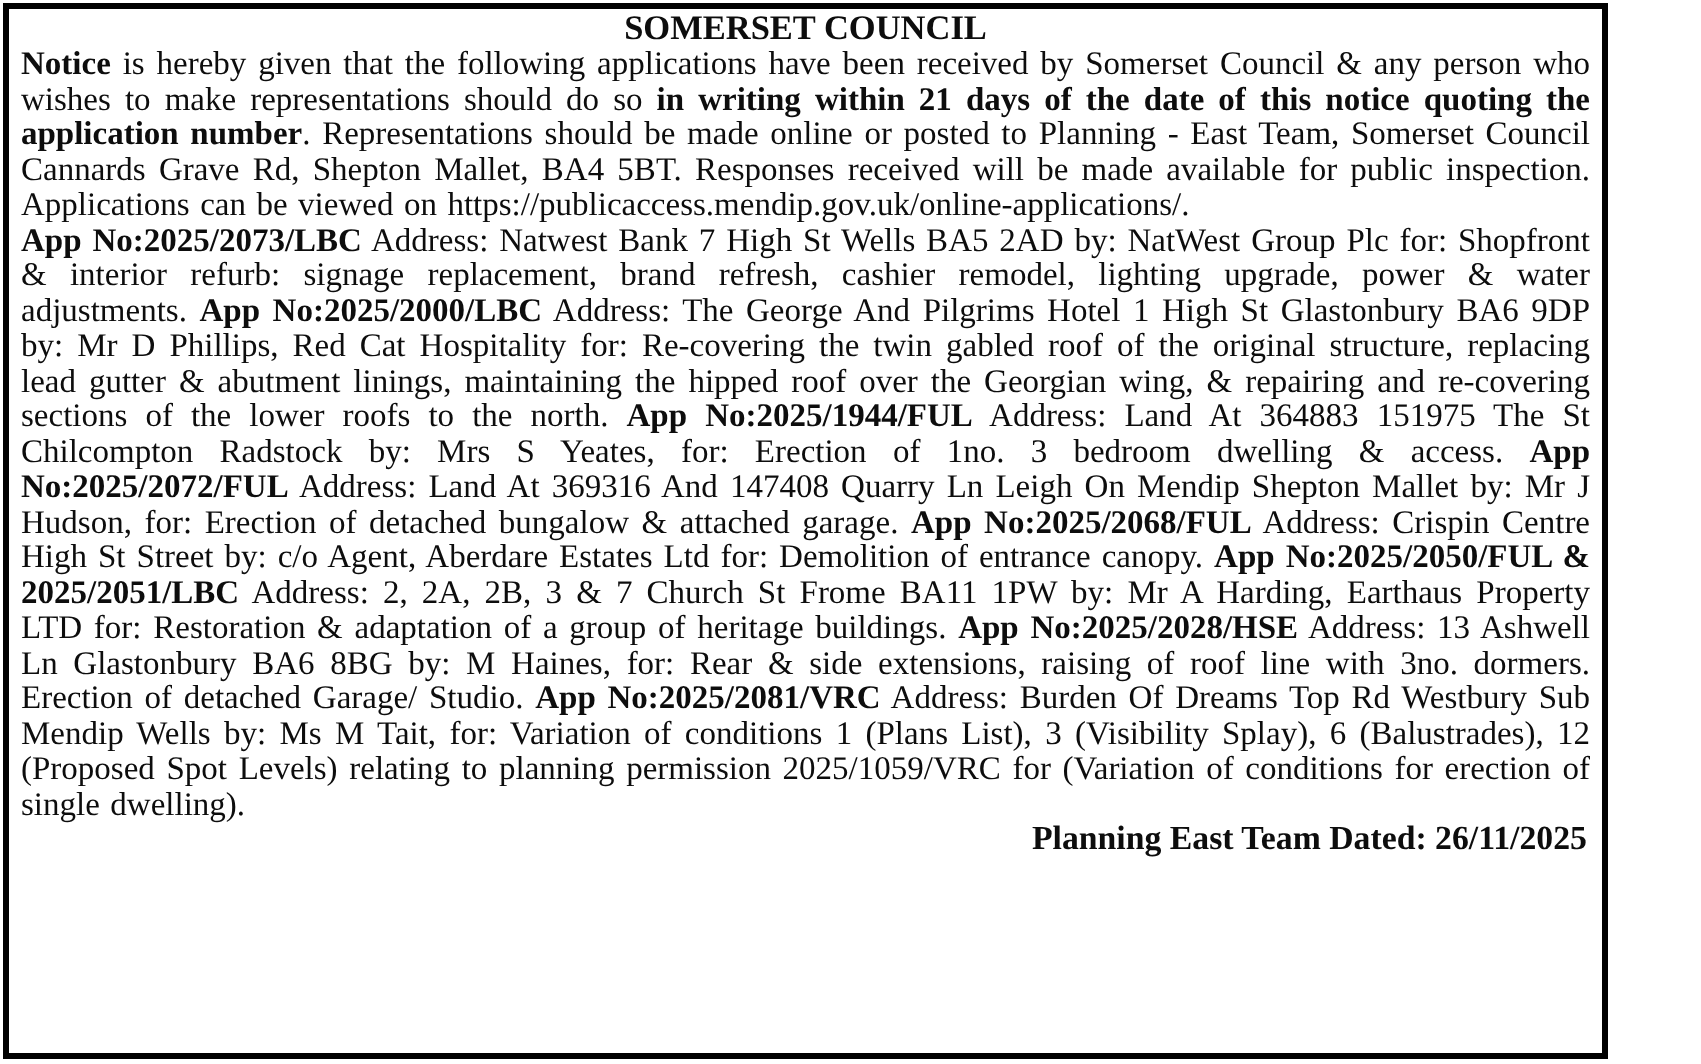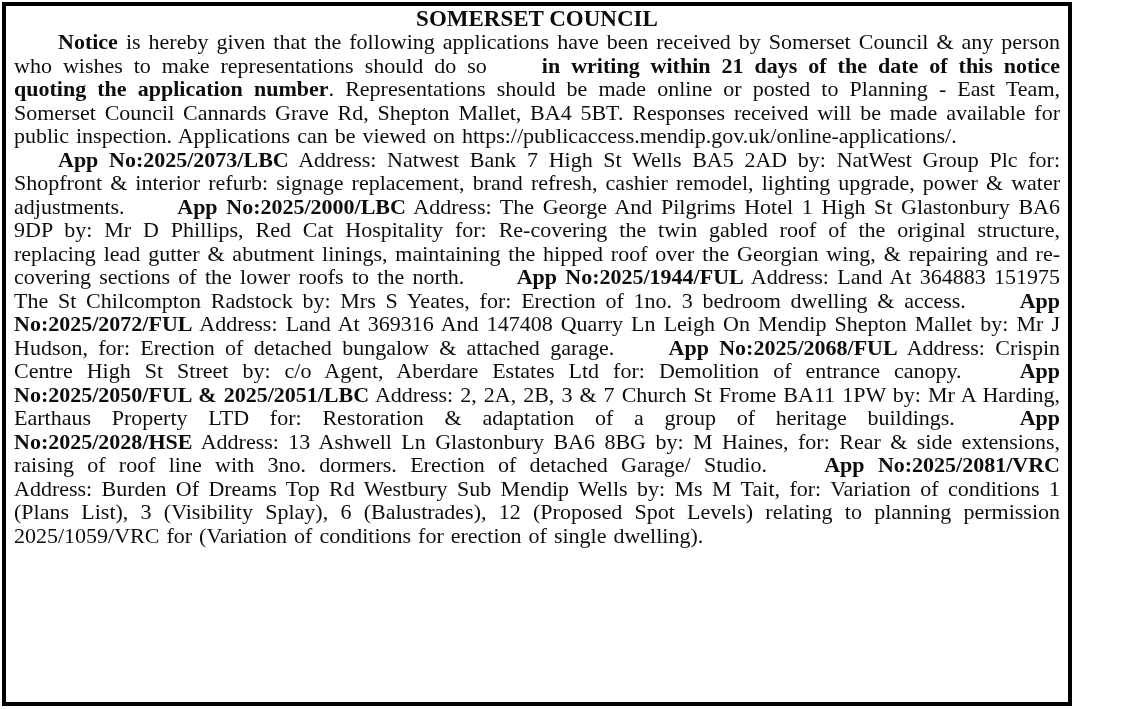--- a/index.html
+++ b/index.html
@@ -35,21 +35,20 @@
     white-space: nowrap;
   }
   .body-para {
     text-align: justify;
     font-size: 22px;
     line-height: 23.5px;
     word-spacing: 1.5px;
   }
   .body-para span.b {
     font-weight: bold;
-    margin-left: 44px;
   }
   .dateline {
     text-align: right;
     font-weight: bold;
     font-size: 22.5px;
     line-height: 24px;
     padding-right: 2px;
   }
 </style>
 </head>
@@ -59,15 +58,16 @@
   <div class="notice">
 
     <div>
       <div class="hdr-line">SOMERSET COUNCIL</div>
     </div>
 
     <div class="body-para"><span class="b">Notice</span><span> is hereby given that the following applications have been received by Somerset Council &amp; any person who wishes to make representations should do so </span><span class="b">in writing within 21 days of the date of this notice quoting the application number</span><span>. Representations should be made online or posted to Planning - East Team, Somerset Council Cannards Grave Rd, Shepton Mallet, BA4 5BT. Responses received will be made available for public inspection. Applications can be viewed on https://publicaccess.mendip.gov.uk/online-applications/.</span></div>
 
     <div class="body-para"><span class="b">App No:2025/2073/LBC</span><span> Address: Natwest Bank 7 High St Wells BA5 2AD by: NatWest Group Plc for: Shopfront &amp; interior refurb: signage replacement, brand refresh, cashier remodel, lighting upgrade, power &amp; water adjustments. </span><span class="b">App No:2025/2000/LBC</span><span> Address: The George And Pilgrims Hotel 1 High St Glastonbury BA6 9DP by: Mr D Phillips, Red Cat Hospitality for: Re-covering the twin gabled roof of the original structure, replacing lead gutter &amp; abutment linings, maintaining the hipped roof over the Georgian wing, &amp; repairing and re-covering sections of the lower roofs to the north. </span><span class="b">App No:2025/1944/FUL</span><span> Address: Land At 364883 151975 The St Chilcompton Radstock by: Mrs S Yeates, for: Erection of 1no. 3 bedroom dwelling &amp; access. </span><span class="b">App No:2025/2072/FUL</span><span> Address: Land At 369316 And 147408 Quarry Ln Leigh On Mendip Shepton Mallet by: Mr J Hudson, for: Erection of detached bungalow &amp; attached garage. </span><span class="b">App No:2025/2068/FUL</span><span> Address: Crispin Centre High St Street by: c/o Agent, Aberdare Estates Ltd for: Demolition of entrance canopy. </span><span class="b">App No:2025/2050/FUL &amp; 2025/2051/LBC</span><span> Address: 2, 2A, 2B, 3 &amp; 7 Church St Frome BA11 1PW by: Mr A Harding, Earthaus Property LTD for: Restoration &amp; adaptation of a group of heritage buildings. </span><span class="b">App No:2025/2028/HSE</span><span> Address: 13 Ashwell Ln Glastonbury BA6 8BG by: M Haines, for: Rear &amp; side extensions, raising of roof line with 3no. dormers. Erection of detached Garage/ Studio. </span><span class="b">App No:2025/2081/VRC</span><span> Address: Burden Of Dreams Top Rd Westbury Sub Mendip Wells by: Ms M Tait, for: Variation of conditions 1 (Plans List), 3 (Visibility Splay), 6 (Balustrades), 12 (Proposed Spot Levels) relating to planning permission 2025/1059/VRC for (Variation of conditions for erection of single dwelling).</span></div>
 
+    <div class="dateline">Planning East Team Dated: 26/11/2025</div>
 
   </div>
 </div>
 
 </body></html>

